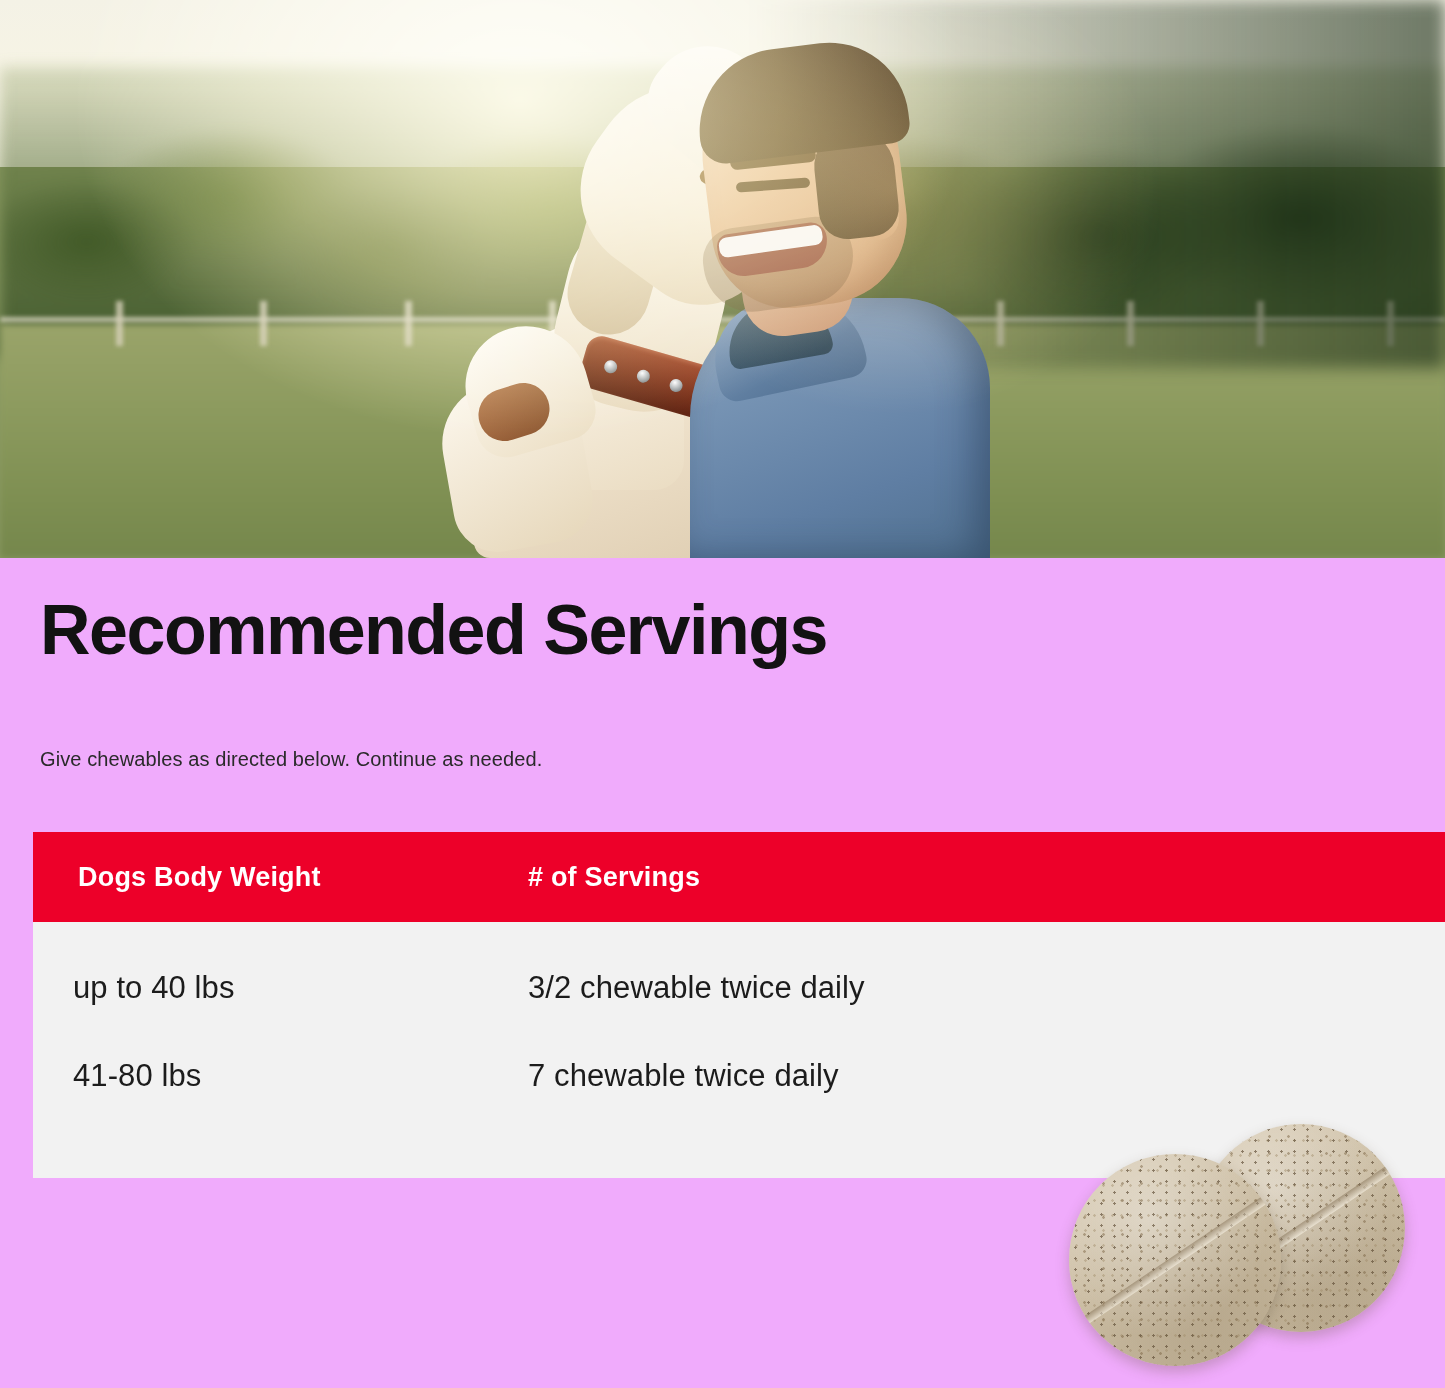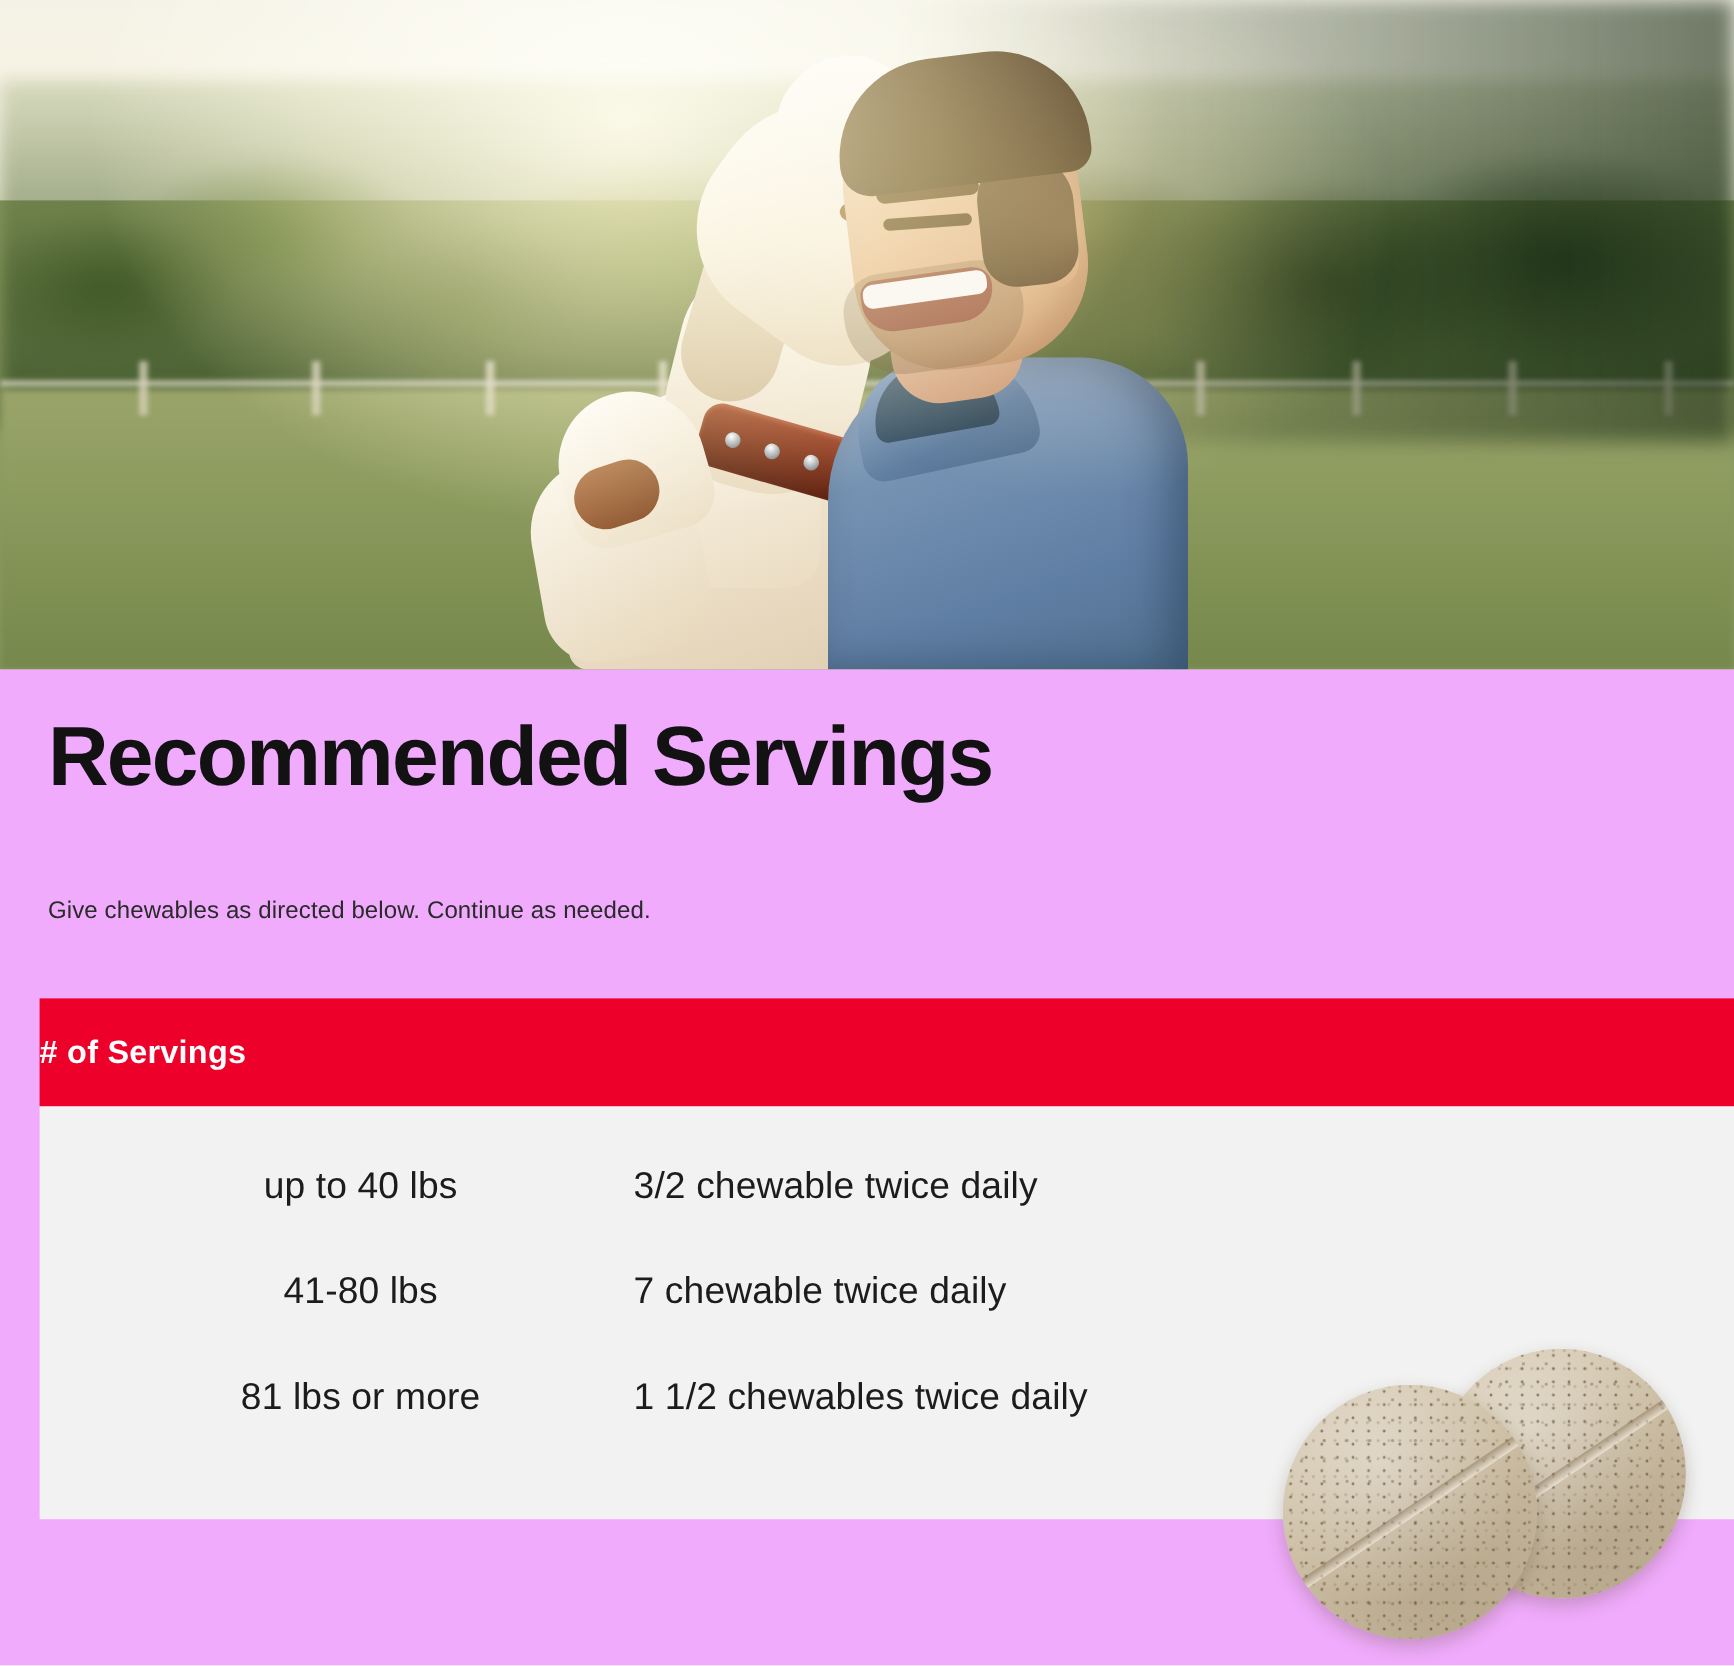--- a/index.html
+++ b/index.html
@@ -275,21 +275,20 @@
     color: #ffffff;
     letter-spacing: .2px;
     white-space: nowrap;
   }
   .th-col1 { width: 495px; padding-left: 45px; }
   .th-col2 { padding-left: 0px; }
 
   .table-body {
     background: #F2F2F2;
     padding: 22px 15px 58px 0;
-    text-align: center;
   }
   .table-row {
     display: flex;
     align-items: center;
     height: 88px;
   }
   .table-row .td {
     font-size: 31px;
     font-weight: 400;
     color: #1c1c1c;
@@ -424,39 +423,36 @@
 
   <div class="content">
 
     <h1 class="page-title">Recommended Servings</h1>
 
     <p class="intro-text">Give chewables as directed below. Continue as needed.</p>
 
     <div class="servings-table">
 
       <div class="table-head">
+        <div class="th th-col1">Dogs Body Weight</div>
         <div class="th th-col2"># of Servings</div>
       </div>
 
       <div class="table-body">
 
         <div class="table-row">
           <div class="td td-col1">up to 40 lbs</div>
           <div class="td td-col2">3/2 chewable twice daily</div>
         </div>
 
         <div class="table-row">
           <div class="td td-col1">41-80 lbs</div>
           <div class="td td-col2">7 chewable twice daily</div>
         </div>
 
-        <div class="table-row">
-          <div class="td td-col1">81 lbs or more</div>
-          <div class="td td-col2">1 1/2 chewables twice daily</div>
-        </div>
 
       </div>
     </div>
 
 
   </div>
 
   <div class="tablets">
     <div class="tablet tablet-back"></div>
     <div class="tablet tablet-front"></div>

